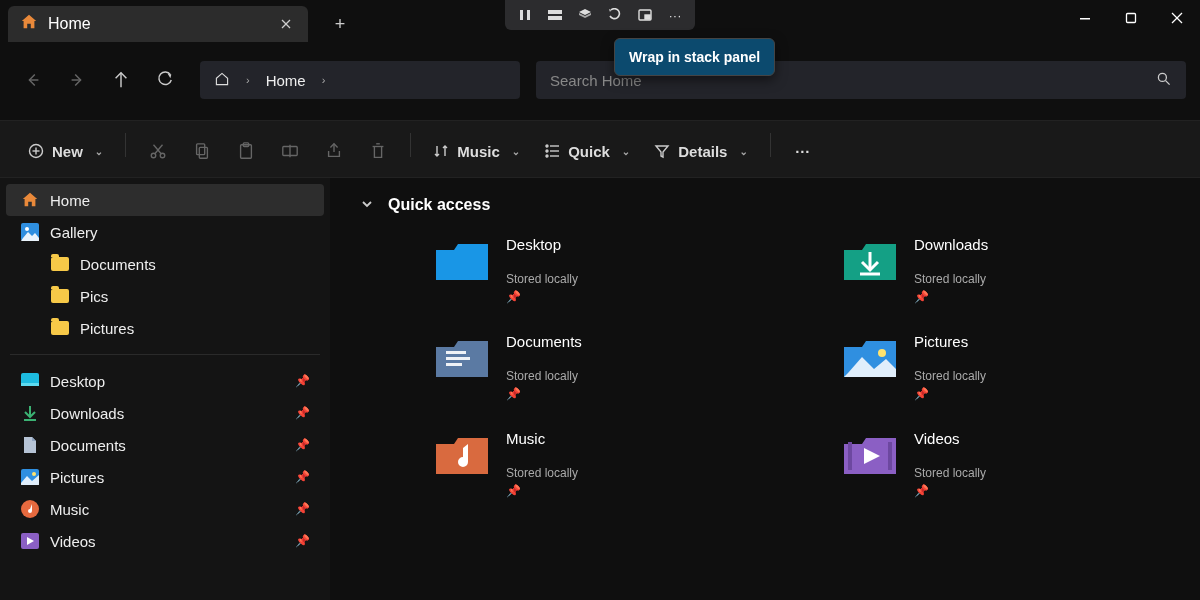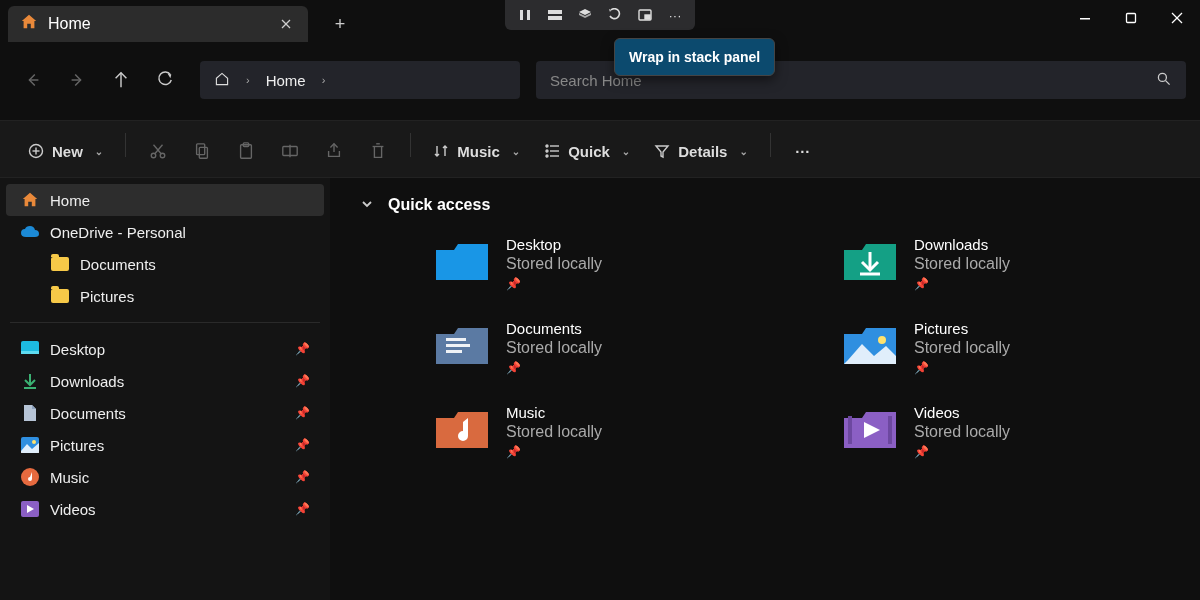--- a/index.html
+++ b/index.html
@@ -95,21 +95,21 @@
   .side-item .ico { width: 20px; height: 20px; display: flex; align-items: center; justify-content: center; }
 
   
   .content { flex: 1; padding: 18px 30px; overflow-y: auto; }
   .qa-header { display: flex; align-items: flex-end; gap: 14px; font-size: 16px; font-weight: 600; margin-bottom: 22px; color: #fff; }
   .qa-header .chevd { font-size: 13px; color: #ccc; }
   .qa-grid { display: grid; grid-template-columns: 1fr 1fr; gap: 28px 80px; padding-left: 74px; }
   .qa-item { display: flex; gap: 16px; align-items: flex-start; }
   .qa-icon { width: 56px; height: 48px; border-radius: 4px; display: flex; align-items: center; justify-content: center; flex-shrink: 0; }
   .qa-text .qa-name { font-size: 15px; color: #fff; }
-  .qa-text .qa-sub { font-size: 16px; color: #aaa; margin-top: 2px; }
+  .qa-text .qa-sub { font-size: 12px; color: #aaa; margin-top: 19px; }
   .qa-text .qa-pin { color: #888; font-size: 12px; margin-top: 4px; display: inline-block; }
 
   
   .folder-yellow {
     width: 18px; height: 14px; background: #f7c948; border-radius: 2px; position: relative;
   }
   .folder-yellow::before { content:""; position:absolute; top:-3px; left:0; width:8px; height:3px; background:#f7c948; border-radius:2px 2px 0 0; }
 </style>
 </head>
 <body>
@@ -324,31 +324,39 @@
       <div class="side-item active">
         <span class="ico">
             <svg width="18" height="18" viewBox="0 0 20 20">
               <path d="M10 2 L18 9 L16 9 L16 17 L12 17 L12 12 L8 12 L8 17 L4 17 L4 9 L2 9 Z" fill="#e9893a"></path>
             </svg>
           </span>
         <span>Home</span>
       </div>
       <div class="side-item">
         <span class="ico">
-            <svg width="20" height="14" viewBox="0 0 20 14">
-              <path d="M6 12 Q1 12 1 8 Q1 4 5 4 Q6 1 10 1 Q14 1 15 5 Q19 5 19 9 Q19 12 15 12 Z" fill="#1c8ad6"></path>
-            </svg>
-          </span>
-        <span>OneDrive - Personal</span>
+            <svg width="18" height="18" viewBox="0 0 18 18">
+              <rect width="18" height="18" rx="2" fill="#2f8fe0"></rect>
+              <circle cx="6" cy="6" r="2" fill="#fff"></circle>
+              <path d="M2 15 L7 9 L11 13 L14 10 L18 15 L18 18 L0 18 Z" fill="#fff" opacity="0.9"></path>
+            </svg>
+          </span>
+        <span>Gallery</span>
       </div>
       <div class="side-item indent">
         <span class="ico">
             <span class="folder-yellow"></span>
           </span>
         <span>Documents</span>
+      </div>
+      <div class="side-item indent">
+        <span class="ico">
+            <span class="folder-yellow"></span>
+          </span>
+        <span>Pics</span>
       </div>
       <div class="side-item indent">
         <span class="ico">
             <span class="folder-yellow"></span>
           </span>
         <span>Pictures</span>
       </div>
     </div>
     <div class="side-sep"></div>
     <div class="side-group">

